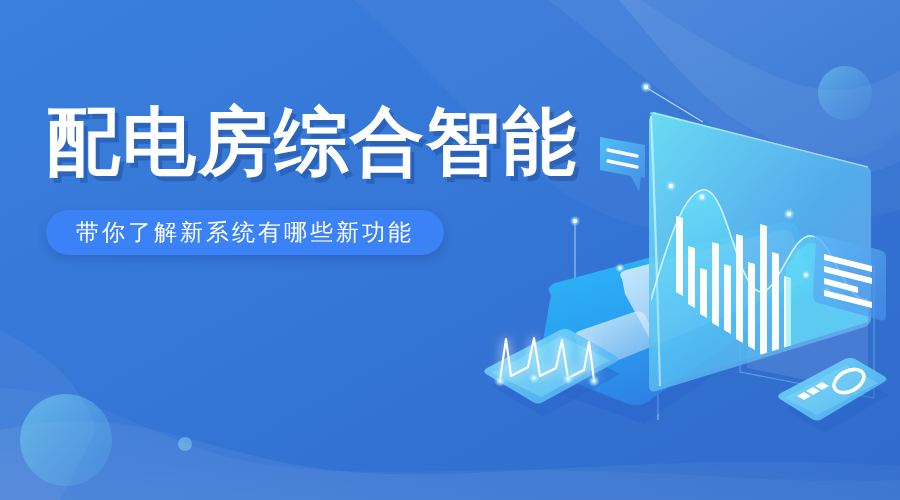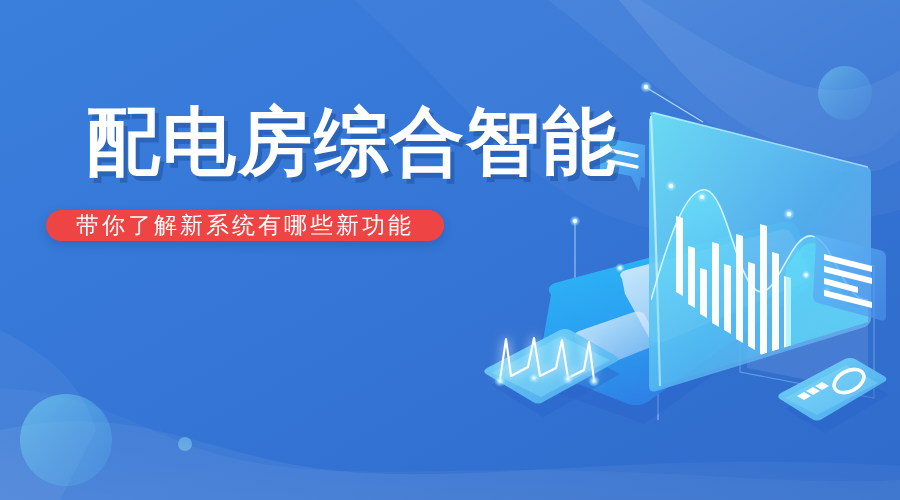--- a/index.html
+++ b/index.html
@@ -21,30 +21,29 @@
   }
   .title-line{
     color:#ffffff;
     font-weight:700;
     font-size:74px;
     line-height:84px;
     letter-spacing:2px;
     white-space:nowrap;
     text-shadow:4px 5px 0 rgba(26,74,150,.45);
     font-family:"Liberation Sans","DejaVu Sans",sans-serif;
-    margin-left:40px;
   }
   #subtitle-pill{
     margin-top:26px;
     display:inline-flex;
     align-items:center;justify-content:center;
-    height:31px;
+    height:45px;
     padding:0 30px;
     border-radius:23px;
-    background:#ef4444;
+    background:#3b82f6;
     color:#ffffff;
     font-size:23px;
     font-weight:400;
     letter-spacing:3px;
     white-space:nowrap;
     box-shadow:0 4px 10px rgba(20,60,130,.25);
   }
 </style>
 </head>
 <body>

